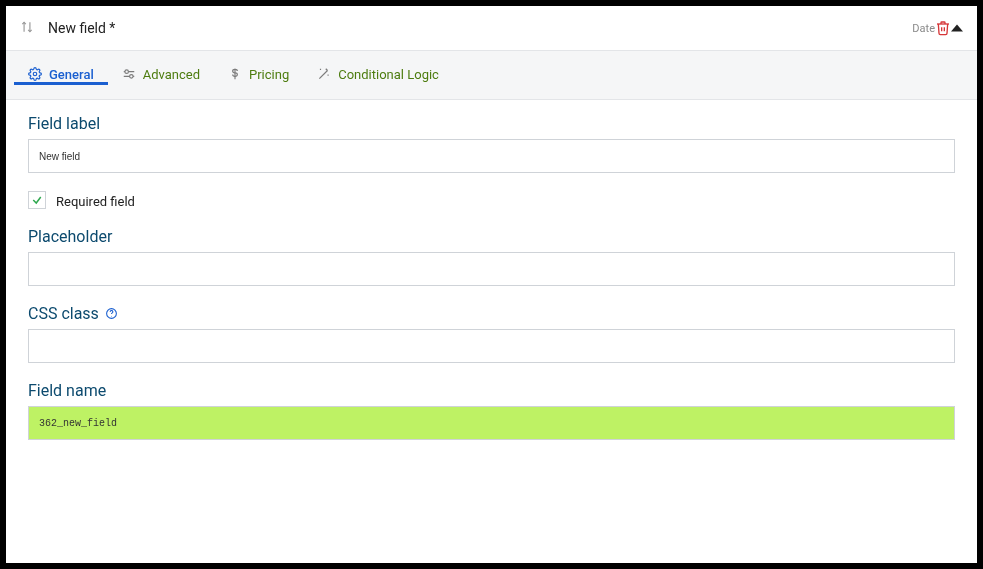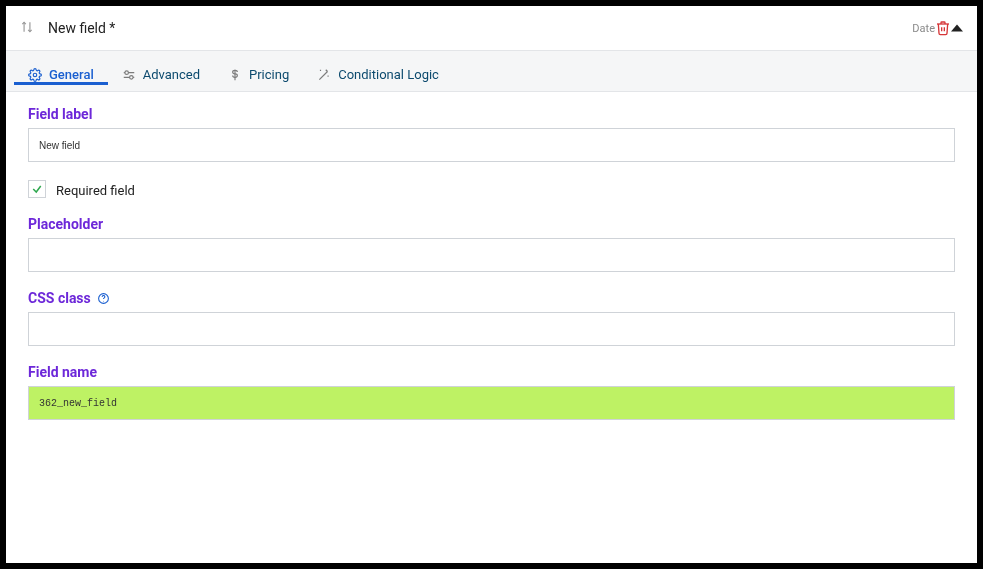--- a/index.html
+++ b/index.html
@@ -47,61 +47,60 @@
   .type-label {
     font-size: 11px;
     color: #8a8a8a;
   }
   .trash-icon { color: #d63638; display:inline-flex; }
   .caret-icon { color: #222; display:inline-flex; }
 
   
   .tabs {
     display: flex;
-    align-items: flex-start;
+    align-items: center;
     background: #f5f6f7;
     border-top: 1px solid #e3e5e8;
     border-bottom: 1px solid #e3e5e8;
-    padding: 16px 8px;
-    height: 42px;
+    padding: 0 8px;
+    height: 50px;
   }
   .tab {
     display: flex;
     align-items: center;
     gap: 7px;
     padding: 0 14px;
     font-size: 13px;
-    color: #0c4a6e;
+    color: #4d7c0f;
     cursor: pointer;
     border-bottom: 3px solid transparent;
     margin-bottom: -1px;
   }
   .tab.active {
     color: #1a5fd0;
     border-bottom: 3px solid #1a5fd0;
     font-weight: 500;
   }
   .tab .ticon { color: #7b7b7b; display:inline-flex; }
   .tab.active .ticon { color: #1a5fd0; }
 
   
   .body {
     padding: 14px 22px 20px 22px;
     overflow: auto;
     flex: 1;
   }
   .field-block { margin-bottom: 18px; }
   .flabel {
-    font-size: 14px;
-    color: #6d28d9;
+    font-size: 16px;
+    color: #0c4a6e;
     margin-bottom: 6px;
     display: flex;
     align-items: center;
     gap: 6px;
-    font-weight: bold;
   }
   input.ftext {
     width: 100%;
     height: 34px;
     border: 1px solid #cfd3d8;
     padding: 0 10px;
     font-size: 10px;
     color: #333;
     background: #fff;
     outline: none;

